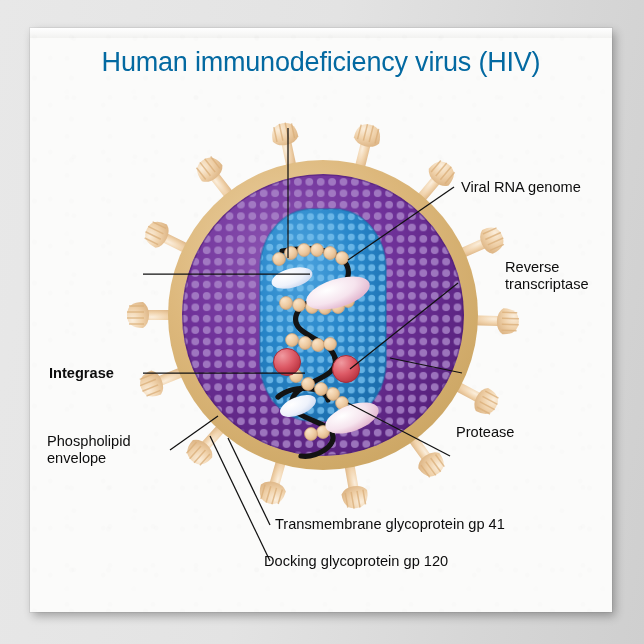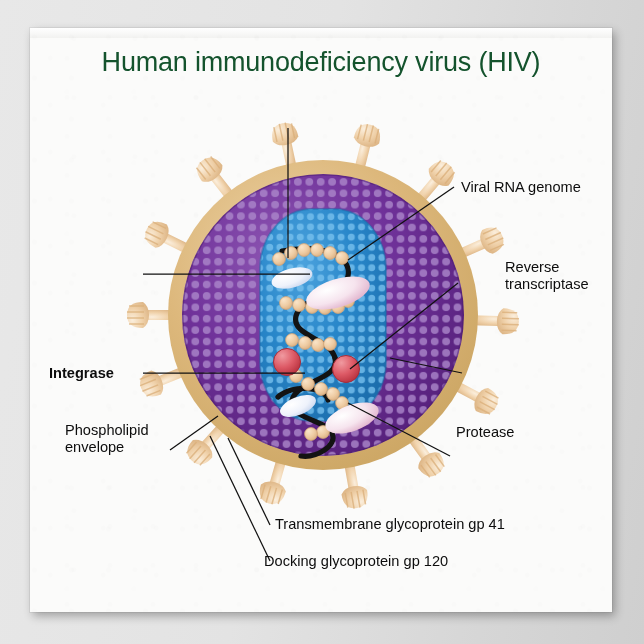--- a/index.html
+++ b/index.html
@@ -36,21 +36,21 @@
   }
   
   .poster-top-sheen{
     position:absolute;left:0;right:0;top:0;height:10px;
     background:linear-gradient(#ffffff,#f2f2f0);
   }
 
   .title{
     position:absolute;left:0;right:0;top:19px;
     text-align:center;
-    font-size:27px;font-weight:400;color:#14532d;
+    font-size:27px;font-weight:400;color:#0369a1;
     letter-spacing:-.2px;
   }
 
   
   .lbl{
     position:absolute;font-size:14.6px;color:#0d0d0d;line-height:1.18;
     white-space:pre-line;
   }
   .lbl.r{text-align:left;}
   .lbl.l{text-align:left;}
@@ -311,21 +311,21 @@
 
     <div class="lbl r" style="left:475px;top:231px;">Reverse
 transcriptase</div>
 
 
     <div class="lbl r" style="left:426px;top:396px;">Protease</div>
 
 
     <div class="lbl l" style="left:19px;top:337px;font-weight:bold;">Integrase</div>
 
-    <div class="lbl l" style="left:17px;top:394px;margin-left:18px;">Phospholipid
+    <div class="lbl l" style="left:17px;top:405px;">Phospholipid
 envelope</div>
 
     <div class="lbl l" style="left:245px;top:488px;">Transmembrane glycoprotein gp 41</div>
 
     <div class="lbl l" style="left:234px;top:525px;text-align:center;">Docking glycoprotein gp 120</div>
 
   </div>
 </div>
 
 </body></html>

